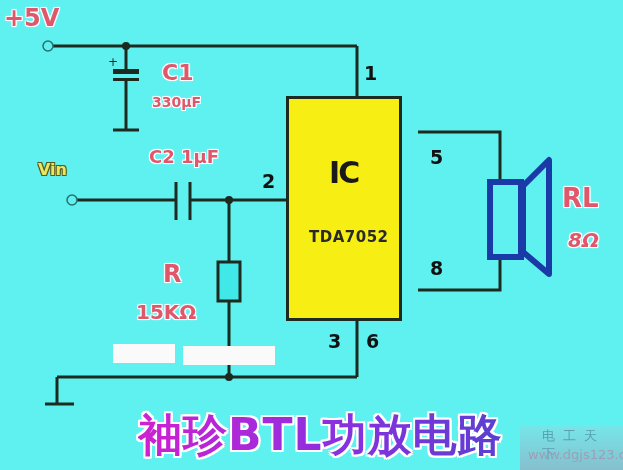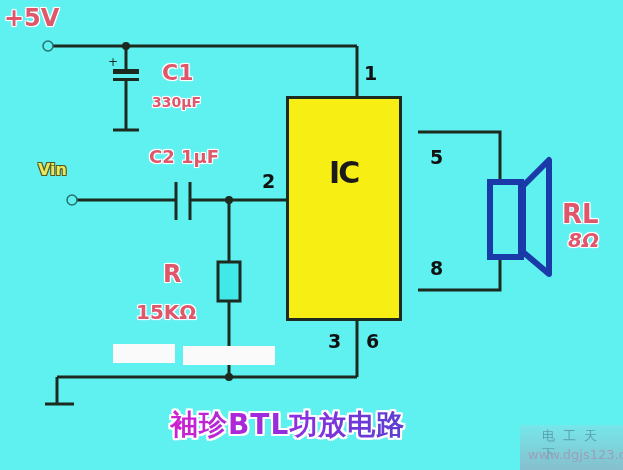--- a/index.html
+++ b/index.html
@@ -11,25 +11,24 @@
     }
     svg.wires { position: absolute; left: 0; top: 0; }
     .lbl { position: absolute; font-weight: bold; white-space: nowrap; }
     .red {
       color: #e0566a;
       text-shadow: 1px 1px 0 #fff, -1px -1px 0 #fff, 1px -1px 0 #fff, -1px 1px 0 #fff, 0 0 3px #fff;
     }
     .pin { color: #111; font-size: 19px; font-family: "DejaVu Sans", sans-serif; }
     .title {
       position: absolute; left: 138px; top: 406px;
-      font-size: 28px; font-weight: bold; letter-spacing: 1px;
+      font-size: 44px; font-weight: bold; letter-spacing: 1px;
       background: linear-gradient(90deg, #d020d0, #8a30e0 55%, #5a40d0);
       -webkit-background-clip: text; background-clip: text; color: transparent;
       filter: drop-shadow(2px 0 0 #fff) drop-shadow(-2px 0 0 #fff) drop-shadow(0 2px 0 #fff) drop-shadow(0 -2px 0 #fff);
-      margin-left: 32px;
     }
     .ic-box {
       position: absolute; left: 286px; top: 96px; width: 116px; height: 225px;
       background: #f7ee14; border: 3px solid #1d2a20; box-sizing: border-box;
     }
     .ic-logo {
       position: absolute; left: 40px; top: 56px; font-size: 30px; font-weight: bold;
       font-family: "DejaVu Sans", sans-serif; color: #1a1a1a; letter-spacing: -2px;
     }
     .ic-logo::after {
@@ -101,32 +100,33 @@
   <polygon points="523,186 549,160 549,274 523,252" fill="none" stroke="#1a3aa8" stroke-width="6" stroke-linejoin="round"></polygon>
 </svg>
 
 <div class="lbl red" style="left:4px; top:4px; font-size:24px;">+5V</div>
 <div class="lbl red" style="left:162px; top:60px; font-size:22px;text-align:center;">C1</div>
 <div class="lbl red" style="left:152px; top:94px; font-size:14px;">330μF</div>
 <div class="lbl red" style="left:130px; top:146px; font-size:18px;margin-left:19px;">C2 1μF</div>
 <div class="vin">Vin</div>
 <div class="lbl red" style="left:163px; top:260px; font-size:24px;">R</div>
 <div class="lbl red" style="left:136px; top:300px; font-size:20px;">15KΩ</div>
-<div class="lbl red" style="left:562px; top:183px; font-size:26px;margin-top:16px;">RL</div>
+<div class="lbl red" style="left:562px; top:183px; font-size:26px;">RL</div>
 <div class="lbl red" style="left:568px; top:228px; font-size:20px;font-style:italic;">8Ω</div>
 
 <div class="lbl pin" style="left:364px; top:62px;">1</div>
 <div class="lbl pin" style="left:262px; top:170px;">2</div>
 <div class="lbl pin" style="left:430px; top:146px;">5</div>
 <div class="lbl pin" style="left:430px; top:257px;">8</div>
 <div class="lbl pin" style="left:328px; top:330px;">3</div>
 <div class="lbl pin" style="left:366px; top:330px;">6</div>
 
 <div class="ic-box">
   <div class="ic-logo">IC</div>
+  <div class="ic-part">TDA7052</div>
 </div>
 
 <div class="redact" style="left:113px; width:62px;"></div>
 <div class="redact" style="left:183px; width:92px; top:346px;"></div>
 
 <div class="title">袖珍BTL功放电路</div>
 
 <div class="watermark">
   <div class="wm-cn">电工天下</div>
   <div class="wm-url">www.dgjs123.com</div>

